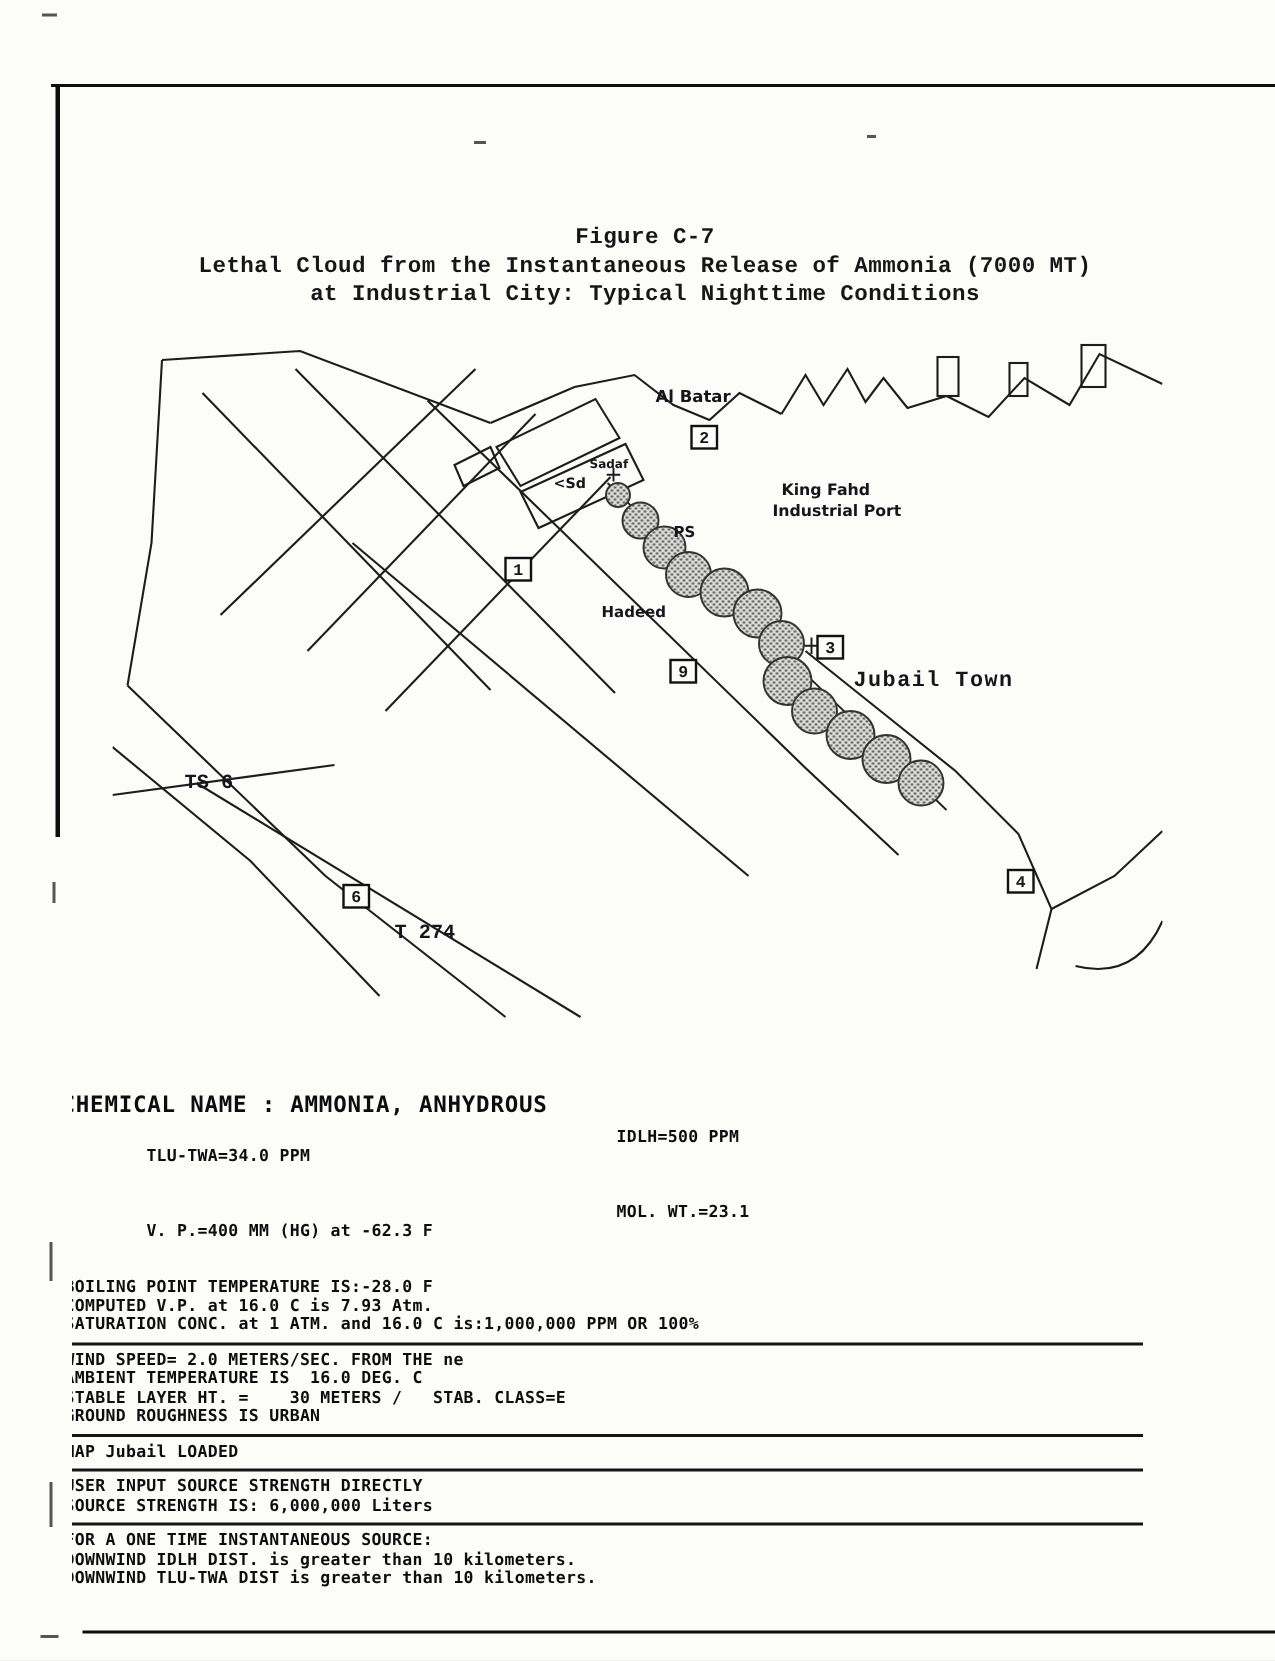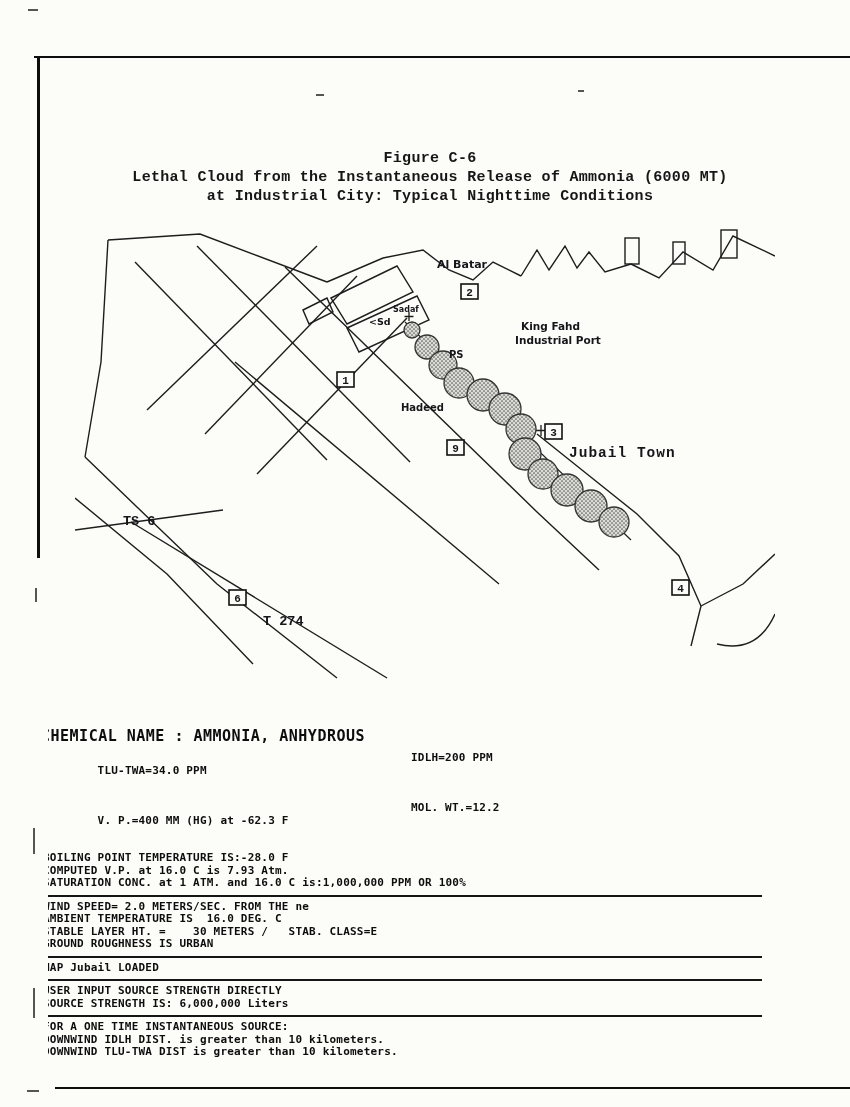--- a/index.html
+++ b/index.html
@@ -37,22 +37,22 @@
   <div class="art gray" style="left:35px;top:588px;width:2px;height:14px;"></div>
   <div class="art gray" style="left:33px;top:828px;width:2px;height:26px;"></div>
   <div class="art gray" style="left:33px;top:988px;width:2px;height:30px;"></div>
   <div class="art gray" style="left:28px;top:9px;width:10px;height:2px;"></div>
   <div class="art gray" style="left:316px;top:94px;width:8px;height:2px;"></div>
   <div class="art gray" style="left:578px;top:90px;width:6px;height:2px;"></div>
   <div class="art" style="left:55px;top:1087px;width:795px;height:2px;"></div>
   <div class="art gray" style="left:27px;top:1090px;width:12px;height:2px;"></div>
 
   <div class="title-block">
-    <div class="t1">Figure C-6</div>
-    <div>Lethal Cloud from the Instantaneous Release of Ammonia (6000 MT)</div>
+    <div class="t1">Figure C-7</div>
+    <div>Lethal Cloud from the Instantaneous Release of Ammonia (7000 MT)</div>
     <div>at Industrial City: Typical Nighttime Conditions</div>
   </div>
 
   <svg class="map-svg" viewBox="0 0 700 460">
     <defs>
       <pattern id="stip" width="4" height="4" patternUnits="userSpaceOnUse">
         <rect width="4" height="4" fill="#dcdcd6"></rect>
         <circle cx="1" cy="1" r="0.85" fill="#5a5a5a"></circle>
         <circle cx="3" cy="3" r="0.85" fill="#5a5a5a"></circle>
       </pattern>
@@ -147,25 +147,25 @@
       <text x="188" y="403" font-size="13.5" class="map-label-mono" style="font-weight:bold">T 274</text>
     </g>
   </svg>
 
   <div class="report">
     <div class="chem-heading">CHEMICAL NAME : AMMONIA, ANHYDROUS</div>
 
     <div>
       <div class="rline">
         <span>TLU-TWA=34.0 PPM</span>
-        <span class="right">IDLH=200 PPM</span>
+        <span class="right">IDLH=500 PPM</span>
       </div>
       <div class="rline">
         <span>V. P.=400 MM (HG) at -62.3 F</span>
-        <span class="right">MOL. WT.=12.2</span>
+        <span class="right">MOL. WT.=23.1</span>
       </div>
       <div class="rline">BOILING POINT TEMPERATURE IS:-28.0 F</div>
       <div class="rline">COMPUTED V.P. at 16.0 C is 7.93 Atm.</div>
       <div class="rline">SATURATION CONC. at 1 ATM. and 16.0 C is:1,000,000 PPM OR 100%</div>
     </div>
 
     <div class="rule"></div>
 
     <div>
       <div class="rline">WIND SPEED= 2.0 METERS/SEC. FROM THE ne</div>

